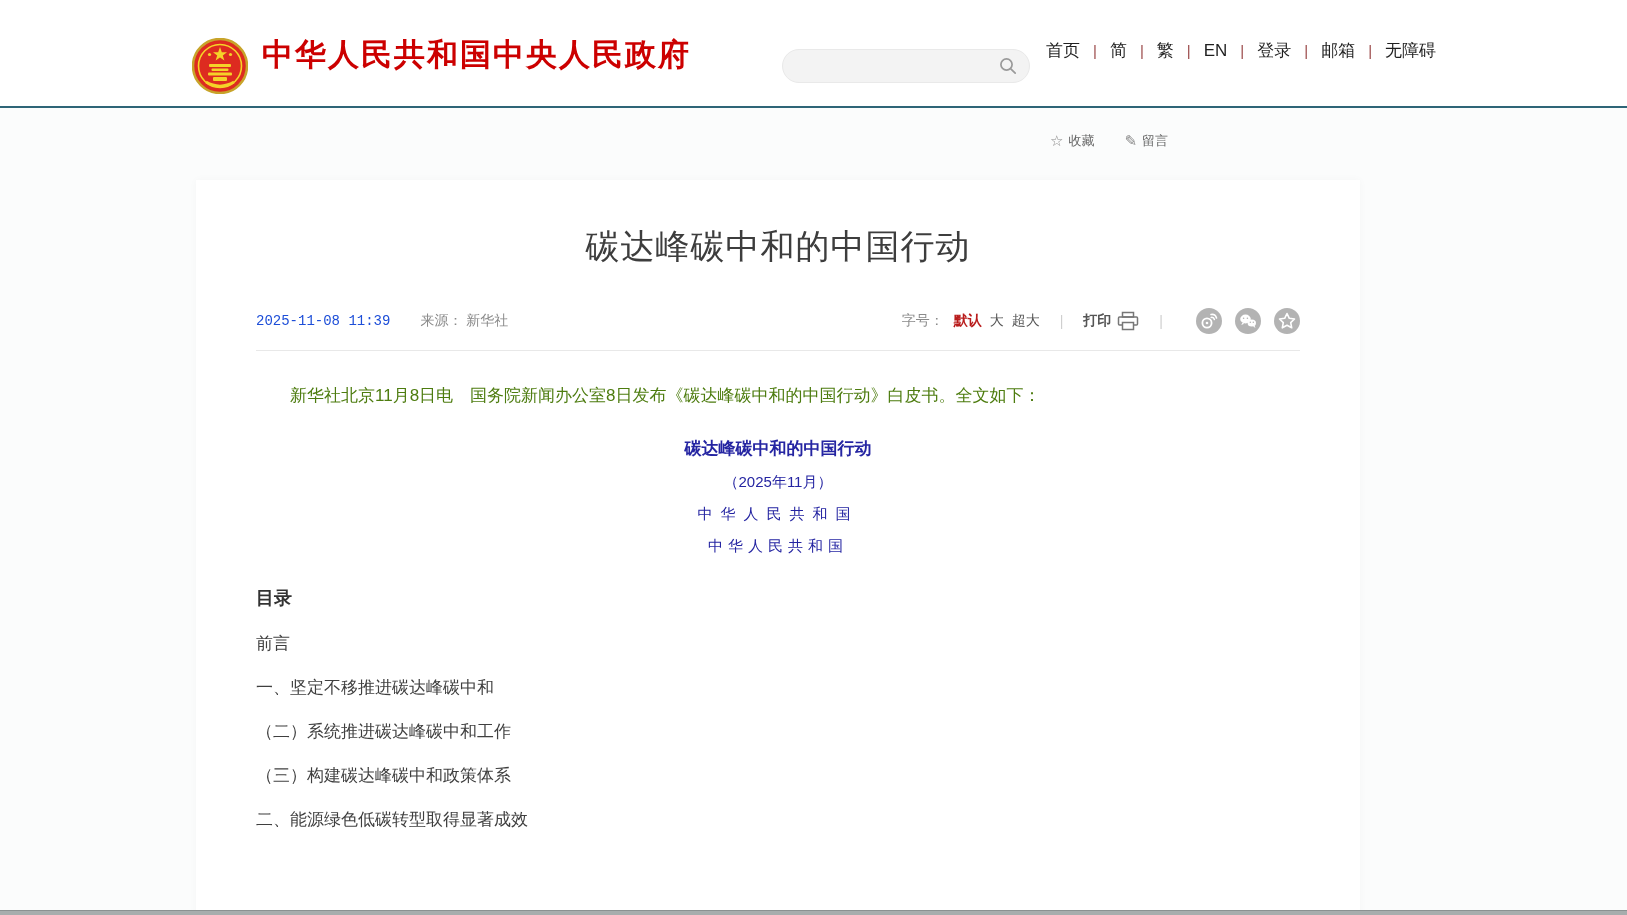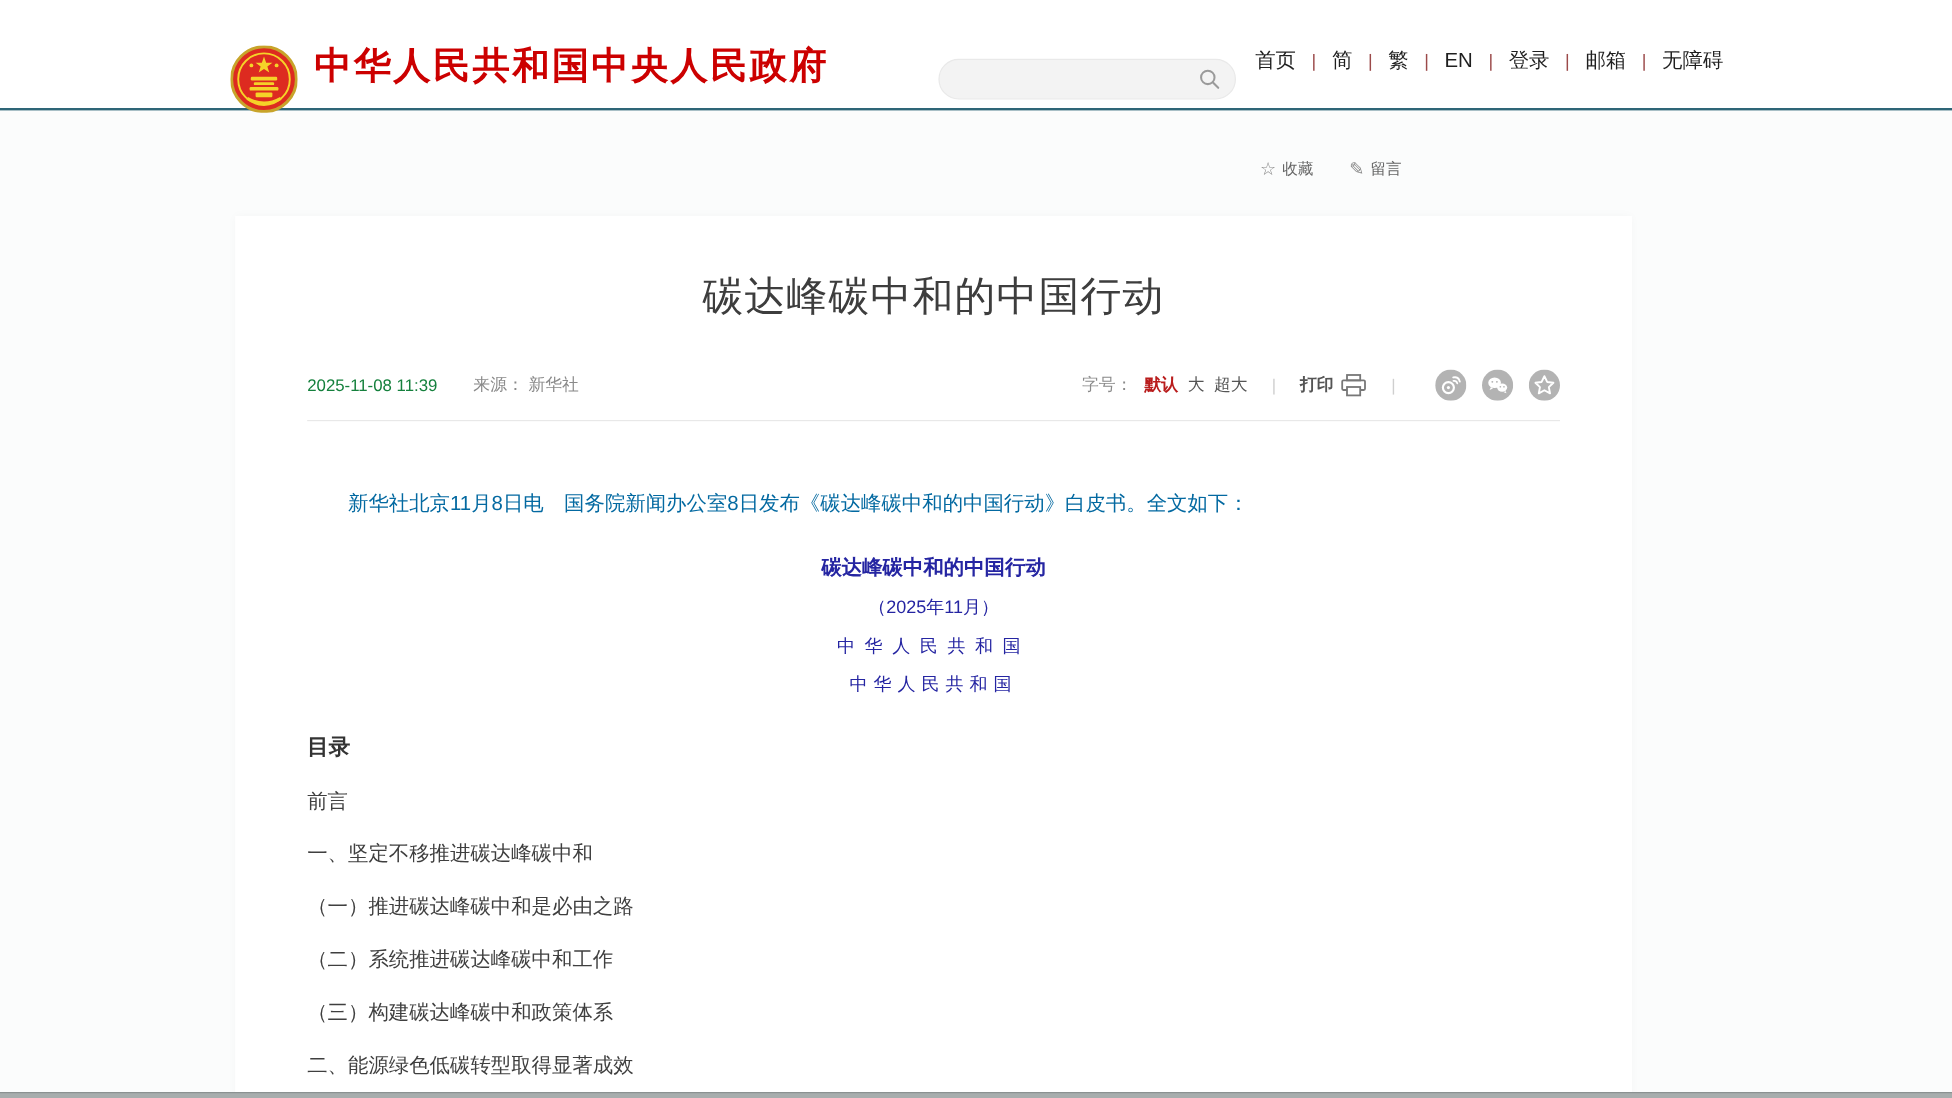--- a/index.html
+++ b/index.html
@@ -1,20 +1,20 @@
 <!DOCTYPE html>
 <html><head>
 <meta charset="utf-8">
 <style>
   * { margin:0; padding:0; box-sizing:border-box; }
   html,body { width:1627px; height:915px; overflow:hidden;
     font-family:"Liberation Sans","DejaVu Sans",sans-serif; background:#fbfcfc; }
 
   
-  .header { position:relative; width:100%; height:90px; background:#ffffff; }
+  .header { position:relative; width:100%; height:106px; background:#ffffff; }
   .brand { position:absolute; left:192px; top:38px; display:flex; align-items:flex-start; }
   .emblem { width:56px; height:56px; flex:0 0 auto; }
   .brand-text { margin-left:14px; }
   .site-title { font-size:31px; font-weight:bold; color:#cc0000; letter-spacing:2px; line-height:34px; }
   .site-url { margin-top:4px; font-size:15px; color:#a9a9a9; letter-spacing:1px; }
   .site-url .gov { font-weight:bold; color:#4c4c4c; }
 
   .search-box { position:absolute; left:782px; top:49px; width:248px; height:34px;
     background:#f3f3f3; border:1px solid #e9e9e9; border-radius:17px;
     display:flex; align-items:center; padding:0 12px 0 16px; }
@@ -41,33 +41,33 @@
   .card { position:absolute; left:196px; top:180px; width:1164px; height:735px;
     background:#ffffff; box-shadow:0 0 8px rgba(0,0,0,0.03); padding:0 60px; }
 
   .article-title { margin-top:44px; text-align:center; font-size:34px; font-weight:500;
     color:#3d3d3d; letter-spacing:1px; }
 
   .meta-row { margin-top:38px; display:flex; justify-content:space-between; align-items:center;
     padding-bottom:16px; border-bottom:1px solid #e8e8e8;
     font-size:14px; color:#8a8a8a; }
   .meta-left { display:flex; align-items:center; }
-  .meta-date { font-family:Liberation Sans, sans-serif; color:#15803d; }
+  .meta-date { font-family:Liberation Mono, monospace; color:#1d4ed8; }
   .meta-source { margin-left:30px; }
   .meta-right { display:flex; align-items:center; }
   .fontsize-label { color:#8a8a8a; }
   .fontsize-option { color:#555; cursor:pointer; margin-left:8px; }
   .fontsize-option.active { color:#b91c1c; font-weight:bold; margin-left:10px; }
   .meta-sep { color:#cfcfcf; margin:0 20px; }
   .print-group { display:flex; align-items:center; cursor:pointer; color:#555;font-weight:bold; }
   .print-icon { margin-left:6px; }
   .share-icons { display:flex; align-items:center; }
   .share-icon { width:26px; height:26px; margin-left:13px; cursor:pointer; }
 
-  .intro { margin-top:56px; font-size:17px; color:#0369a1; text-indent:2em; line-height:26px; }
+  .intro { margin-top:32px; font-size:17px; color:#4d7c0f; text-indent:2em; line-height:26px; }
 
   .doc-title { margin-top:28px; text-align:center; font-size:17px; font-weight:bold; color:#2525a2; }
   .doc-sub { margin-top:13px; text-align:center; font-size:15px; color:#2525a2; }
   .doc-org1 { letter-spacing:8px; }
   .doc-org2 { letter-spacing:5px; }
 
   .toc-heading { margin-top:30px; font-size:18px; font-weight:bold; color:#333; }
   .toc-list { list-style:none; margin-top:4px; }
   .toc-list li { margin-top:24px; font-size:17px; color:#3f3f3f; line-height:20px; }
 
@@ -189,21 +189,20 @@
   <div class="doc-title">碳达峰碳中和的中国行动</div>
   <div class="doc-sub">（2025年11月）</div>
   <div class="doc-sub doc-org1">中华人民共和国</div>
   <div class="doc-sub doc-org2">中华人民共和国</div>
 
   <div class="toc-heading">目录</div>
   <ul class="toc-list">
 
   <li>前言</li>
       <li>一、坚定不移推进碳达峰碳中和</li>
-      <li>（一）推进碳达峰碳中和是必由之路</li>
       <li>（二）系统推进碳达峰碳中和工作</li>
       <li>（三）构建碳达峰碳中和政策体系</li>
       <li>二、能源绿色低碳转型取得显著成效</li>
     </ul>
 
 </div>
 
 <div class="bottom-edge"></div>
 
 </body></html>

